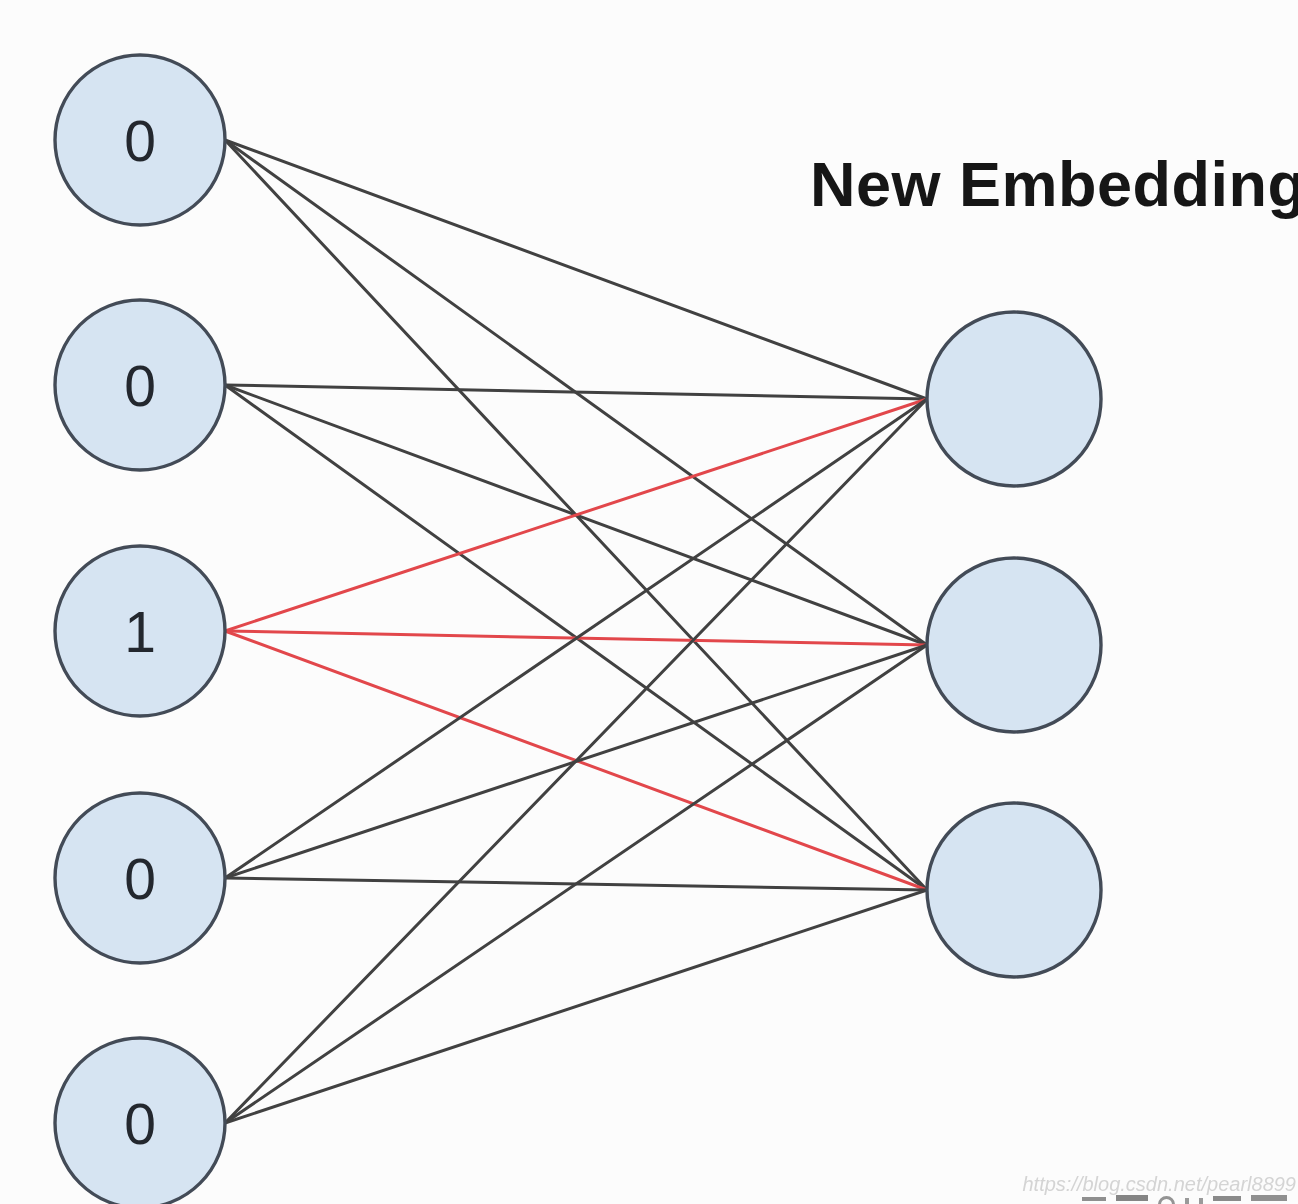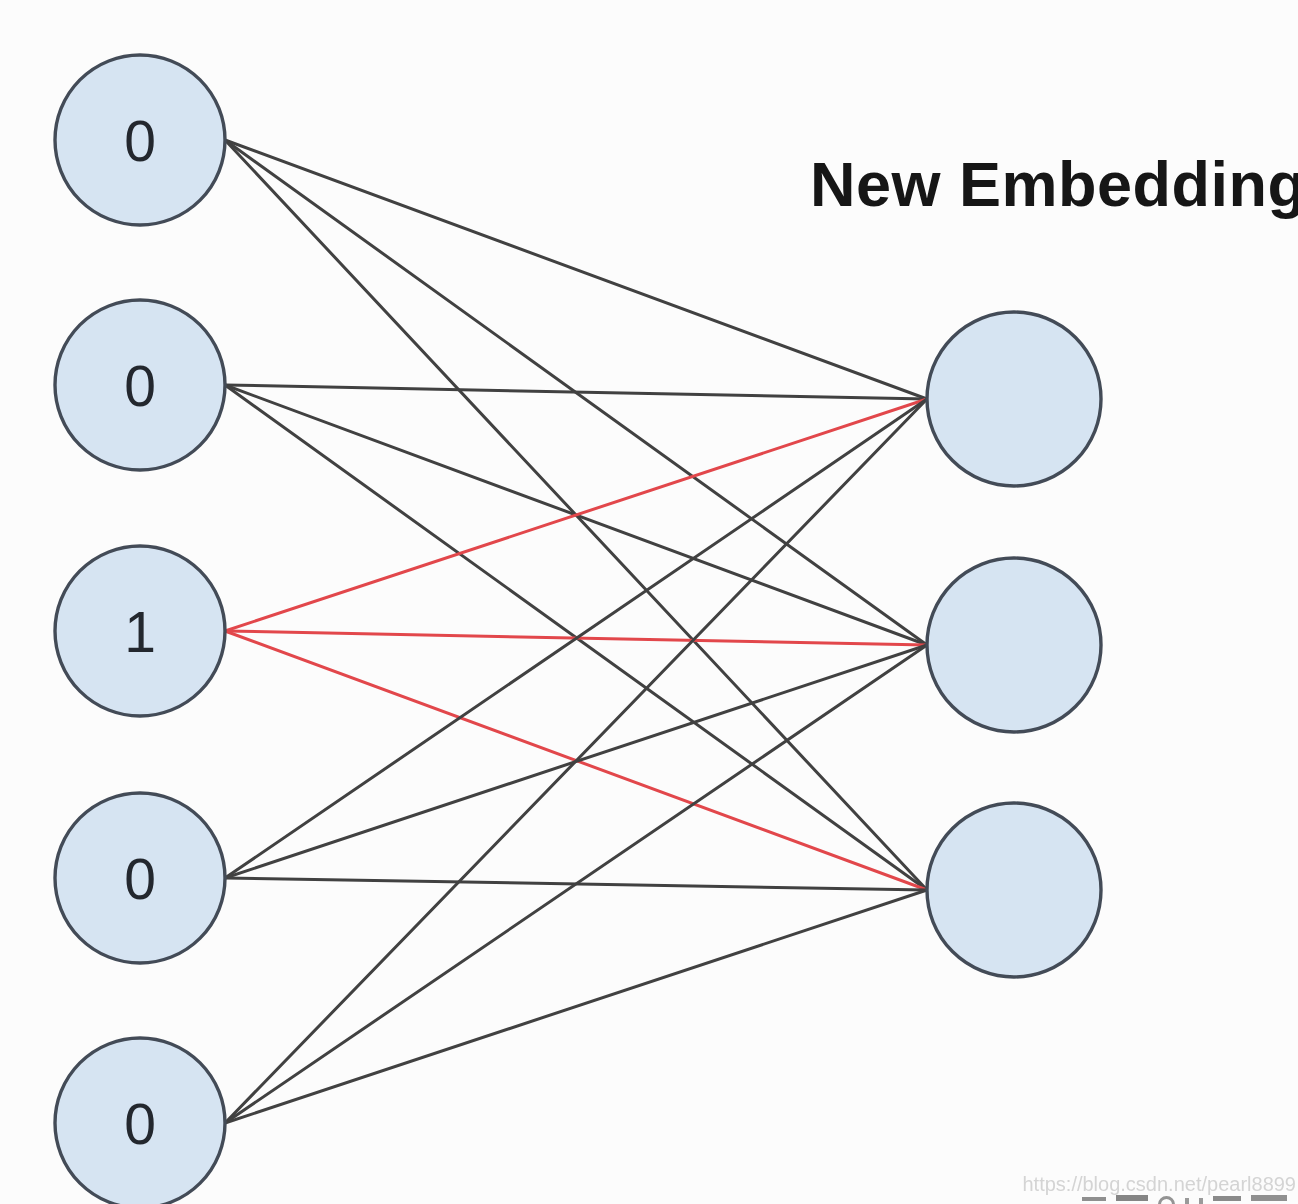--- a/index.html
+++ b/index.html
@@ -33,20 +33,21 @@
     color: #161616;
     white-space: nowrap;
   }
   .watermark {
     position: absolute;
     right: 2px;
     top: 1173px;
     font-size: 20px;
     color: #d4d4d4;
     white-space: nowrap;
+    font-style: italic;
   }
   
   .frag-strip {
     position: absolute;
     left: 1082px;
     top: 1193px;
     width: 214px;
     height: 11px;
     overflow: hidden;
     display: flex;

